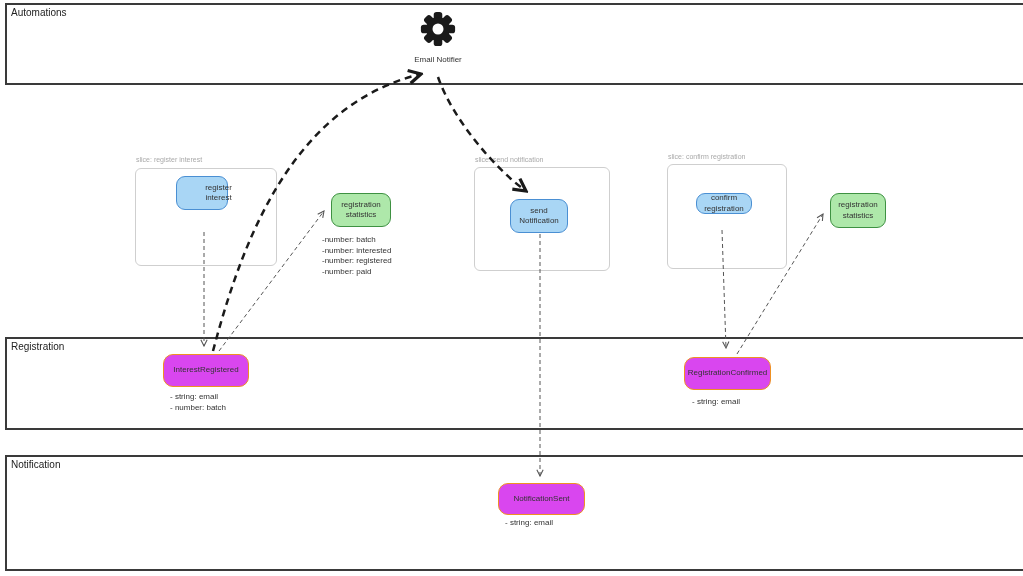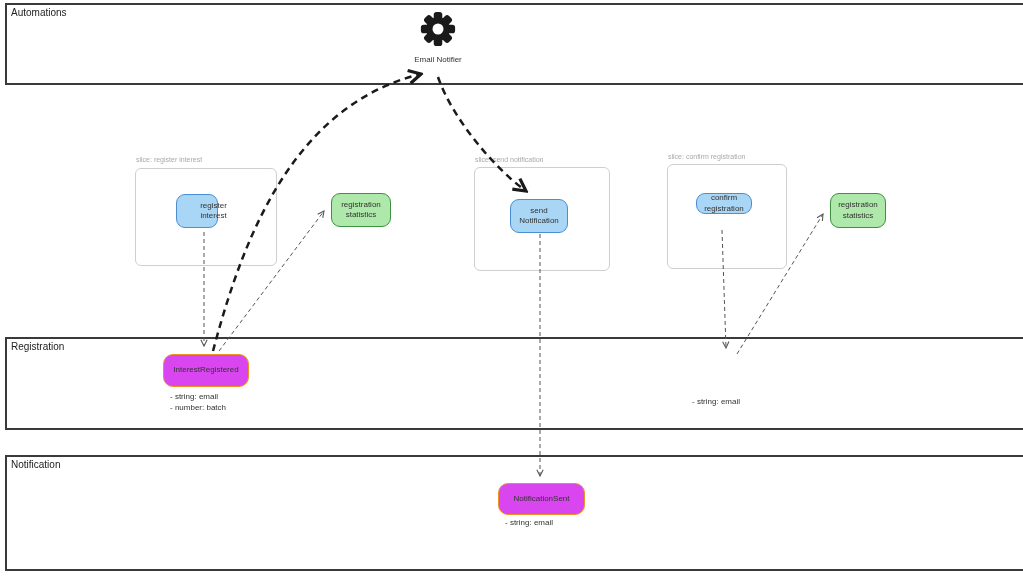--- a/index.html
+++ b/index.html
@@ -21,21 +21,21 @@
   #slice-2-label{left:475px;top:156px;}
   #slice-3{left:667px;top:164px;width:120px;height:105px;}
   #slice-3-label{left:668px;top:153px;}
 
   .node{position:absolute;display:flex;align-items:center;justify-content:center;text-align:center;
         font-size:8px;line-height:1.3;color:#333;white-space:pre-line;box-sizing:border-box;z-index:3;cursor:pointer;}
   .command{background:#a9d6f5;border:1.5px solid #4a8fd3;border-radius:9px;}
   .view{background:#aee8aa;border:1.5px solid #3e9142;border-radius:9px;}
   .event{background:#d946ef;border:1.5px solid #ee9123;border-radius:10px;}
 
-  #cmd-register-interest{left:176px;top:194px;width:42px;height:34px;padding-left:33px;}
+  #cmd-register-interest{left:176px;top:176px;width:52px;height:34px;padding-left:33px;}
   #cmd-send-notification{left:510px;top:199px;width:58px;height:34px;}
   #cmd-confirm-registration{left:696px;top:193px;width:56px;height:21px;}
 
   #view-stats-1{left:331px;top:193px;width:60px;height:34px;}
   #view-stats-2{left:830px;top:193px;width:56px;height:35px;}
 
   #evt-interest-registered{left:163px;top:354px;width:86px;height:33px;}
   #evt-registration-confirmed{left:684px;top:357px;width:87px;height:33px;}
   #evt-notification-sent{left:498px;top:483px;width:87px;height:32px;}
 
@@ -113,27 +113,34 @@
   <div class="node command" id="cmd-send-notification">send
 Notification</div>
   <div class="node command" id="cmd-confirm-registration">confirm
 registration</div>
 
   <div class="node view" id="view-stats-1">registration
 statistics</div>
   <div class="node view" id="view-stats-2">registration
 statistics</div>
 
+  <div class="attrs" id="attrs-stats">
+    <div>-number: batch</div>
+    <div>-number: interested</div>
+    <div>-number: registered</div>
+    <div>-number: paid</div>
+  </div>
 
   <div class="node event" id="evt-interest-registered">InterestRegistered</div>
   <div class="attrs" id="attrs-interest">
     <div>- string: email</div>
     <div>- number: batch</div>
   </div>
 
+  <div class="node event" id="evt-registration-confirmed">RegistrationConfirmed</div>
   <div class="attrs" id="attrs-confirmed">
     <div>- string: email</div>
   </div>
 
   <div class="node event" id="evt-notification-sent">NotificationSent</div>
   <div class="attrs" id="attrs-sent">
     <div>- string: email</div>
   </div>
 
 </div>

